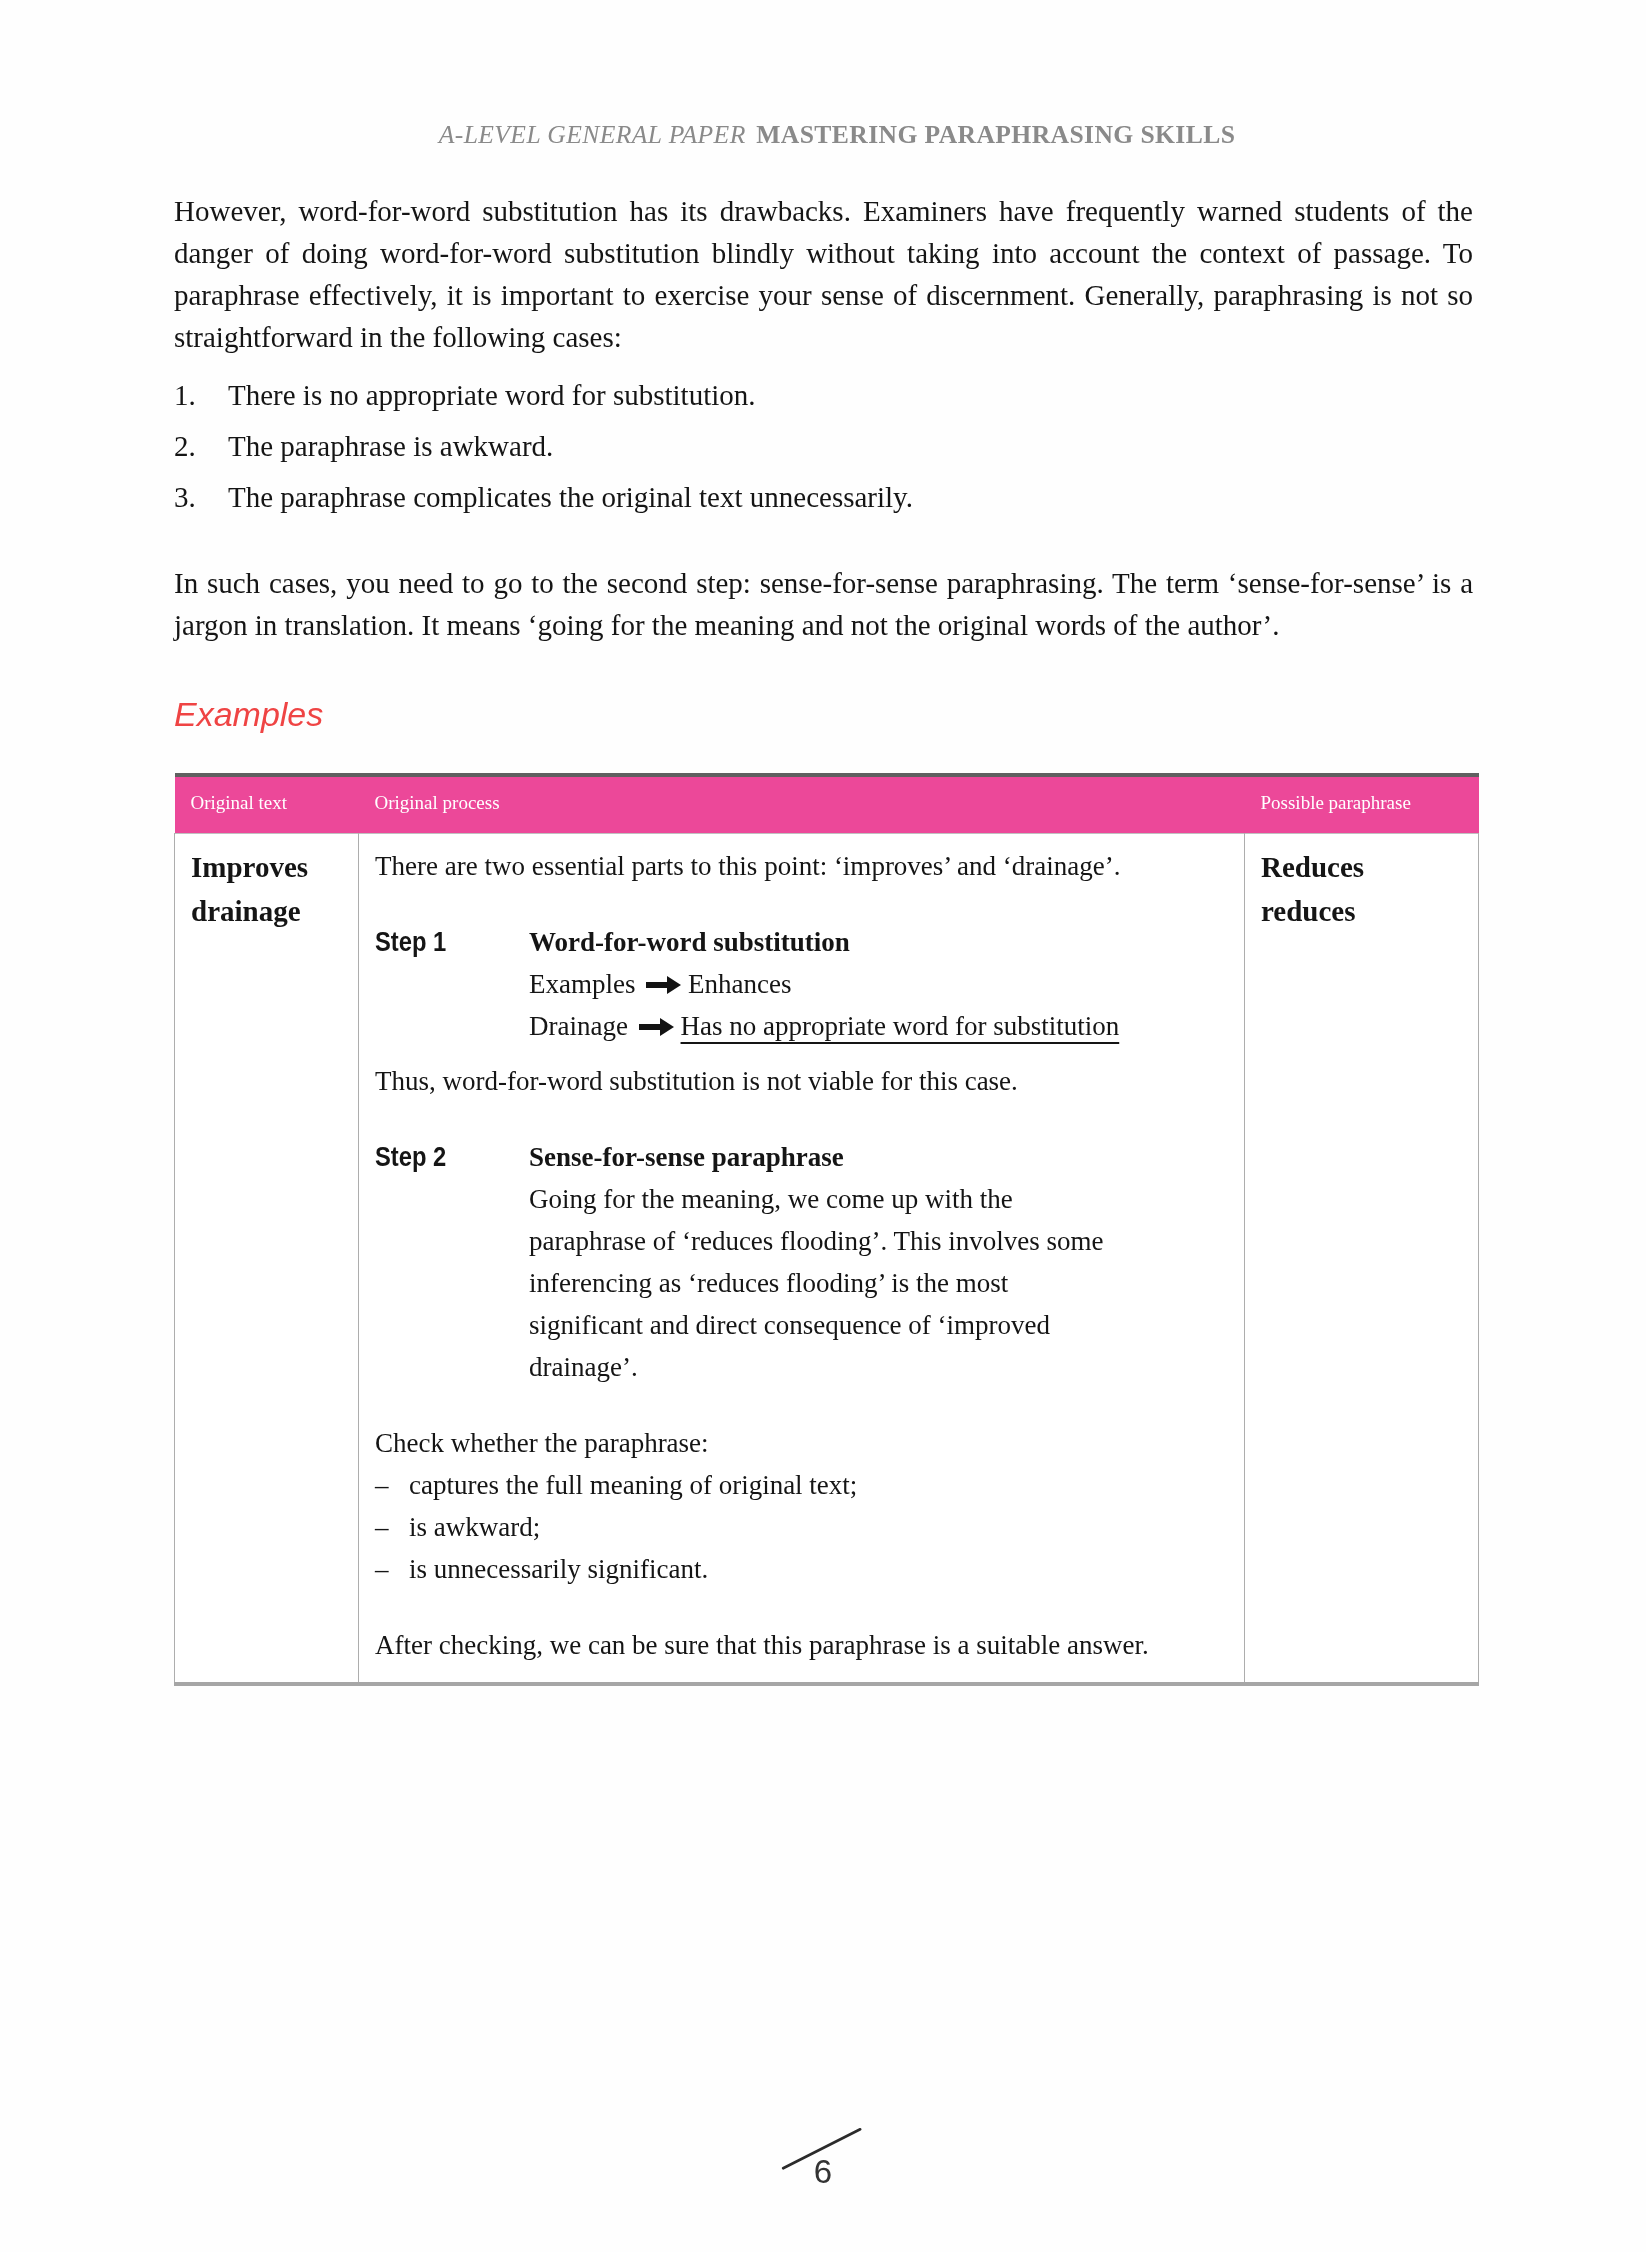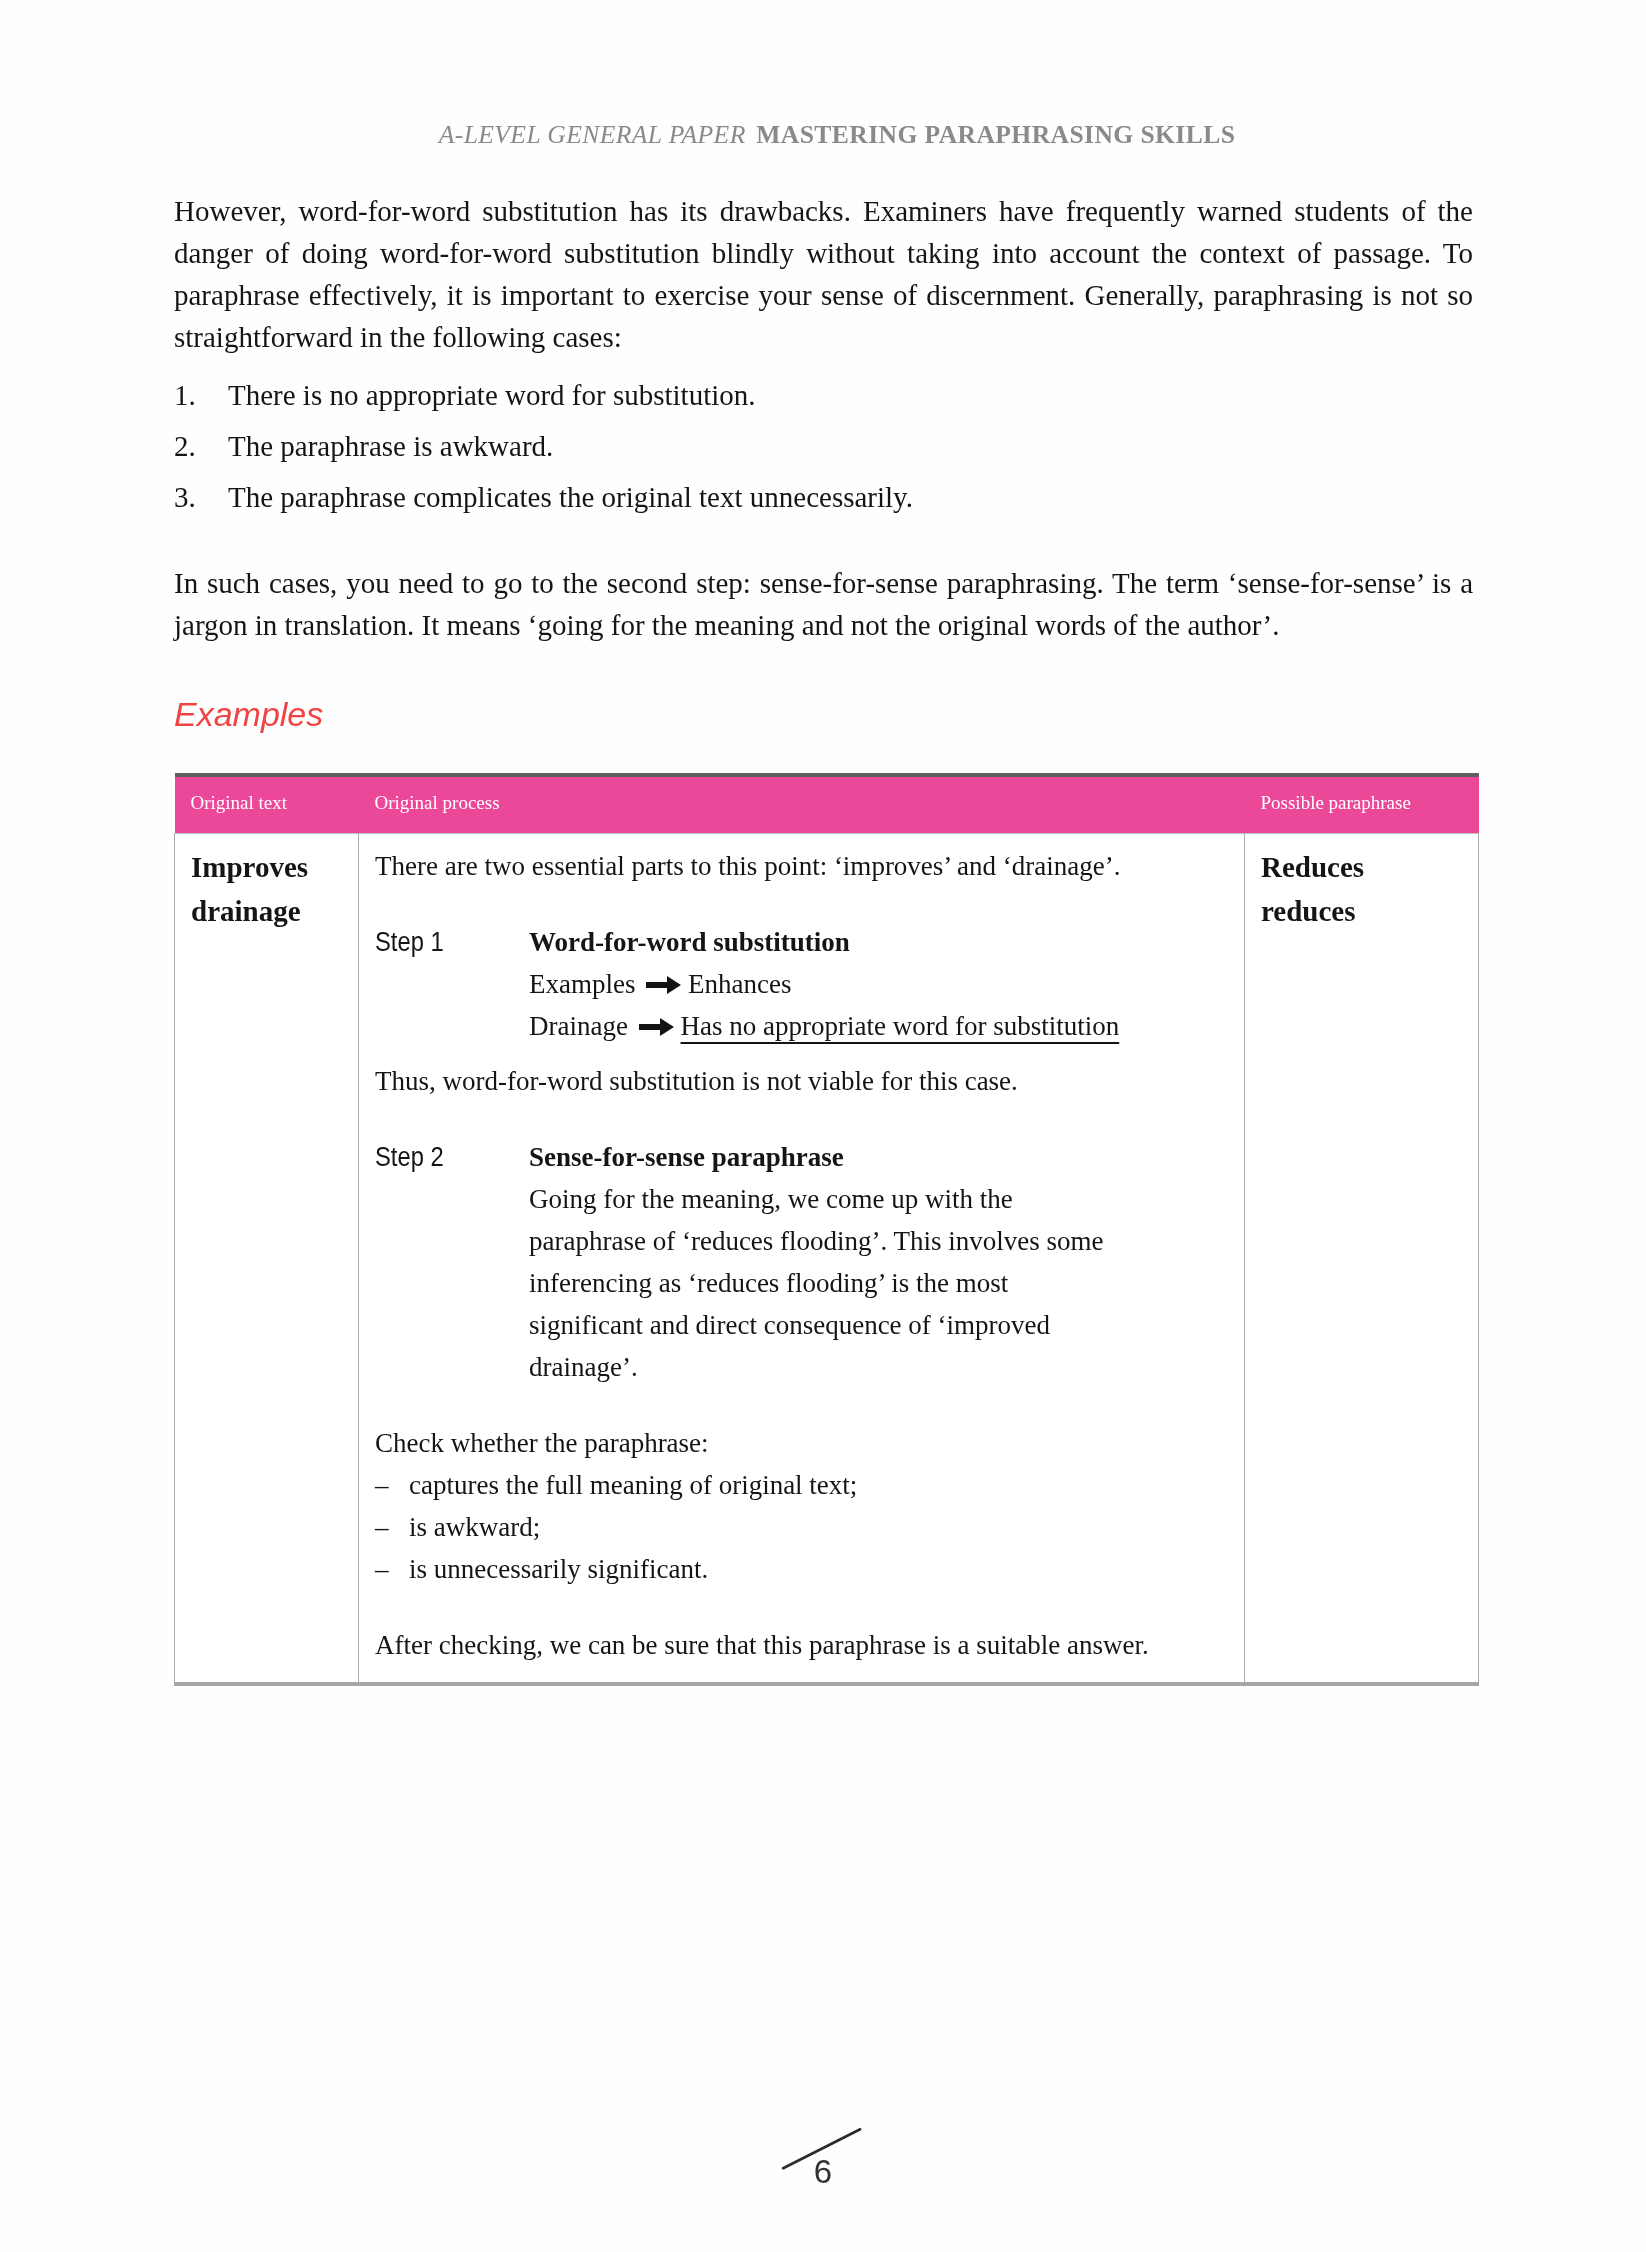--- a/index.html
+++ b/index.html
@@ -82,21 +82,21 @@
   }
   td.bold-cell { font-weight: bold; font-size: 29px; line-height: 44px; }
 
   
   .tp-intro { margin: 0; max-width: 776px; }
   .step { display: flex; margin-top: 34px; }
   .step-label {
     width: 154px;
     flex: none;
     font-family: "Liberation Sans", sans-serif;
-    font-weight: normal;
+    font-weight: bold;
     font-size: 27px;
   }
   .step-label .cond { display: inline-block; transform: scaleX(0.88); transform-origin: 0 50%; white-space: nowrap; }
   .step-title { font-weight: bold; margin: 0; }
   .map-line { margin: 0; white-space: nowrap; }
   .step2-body { margin: 0; max-width: 589px; }
 
   .arrow {
     display: inline-block;
     position: relative;

